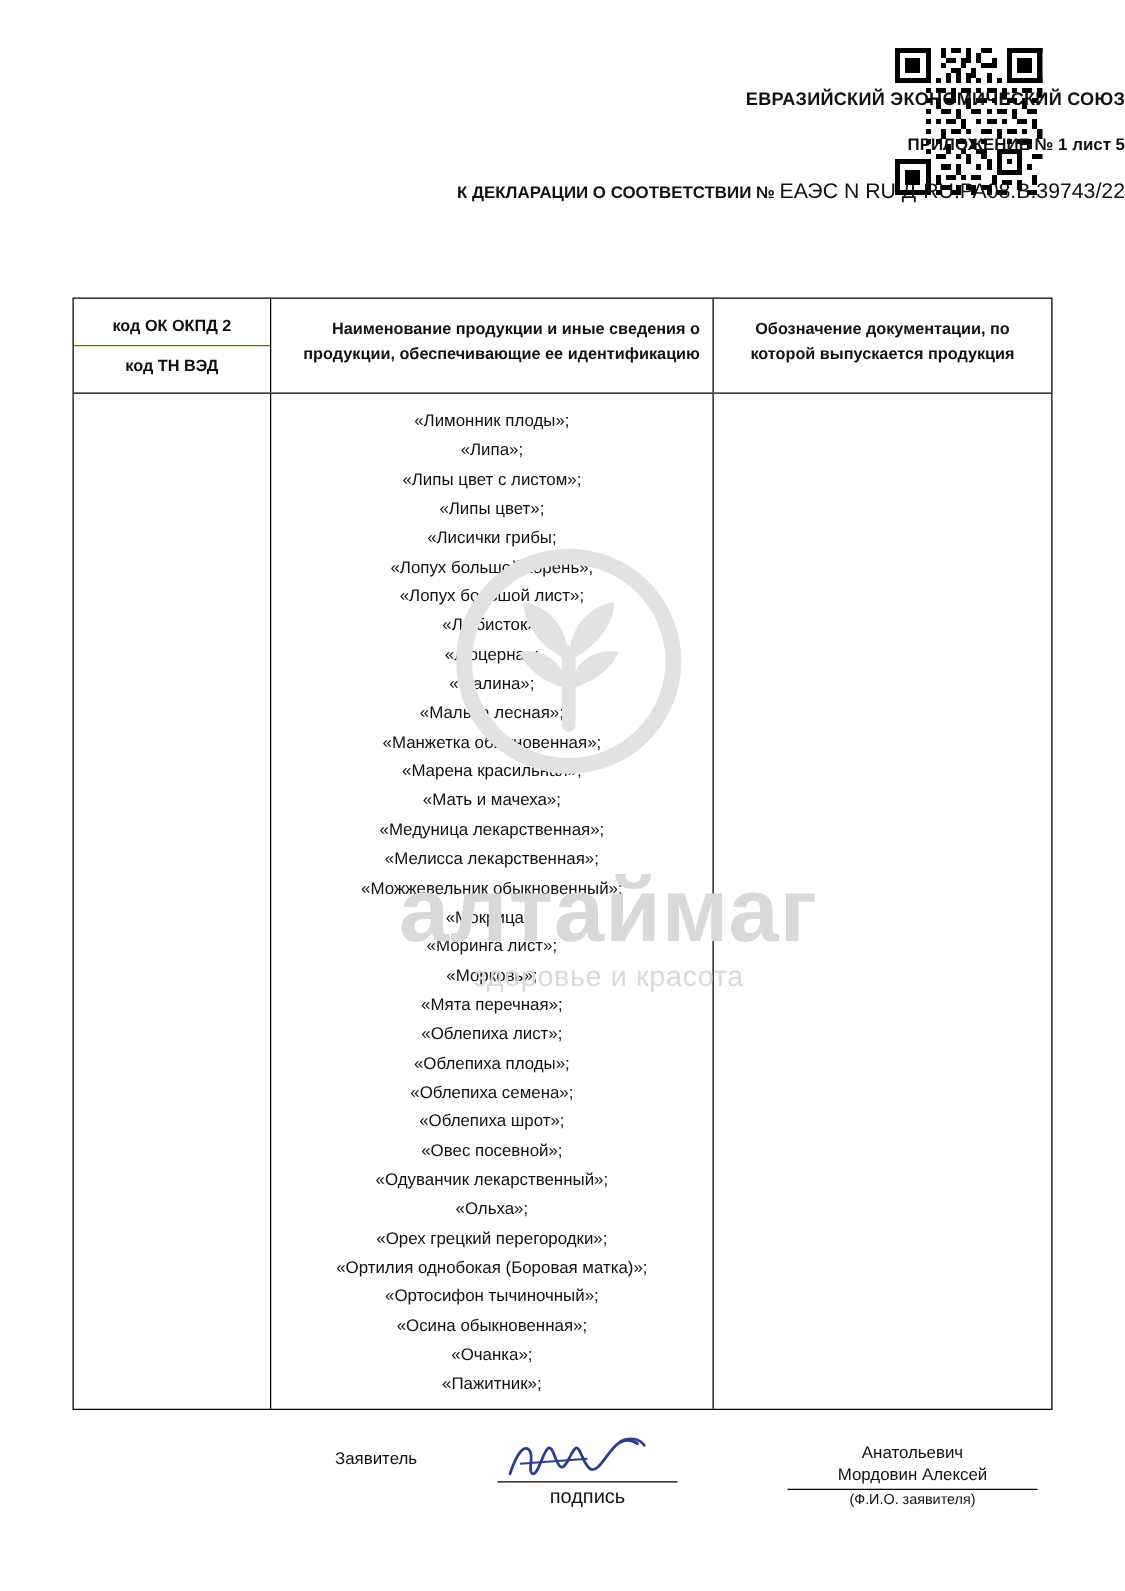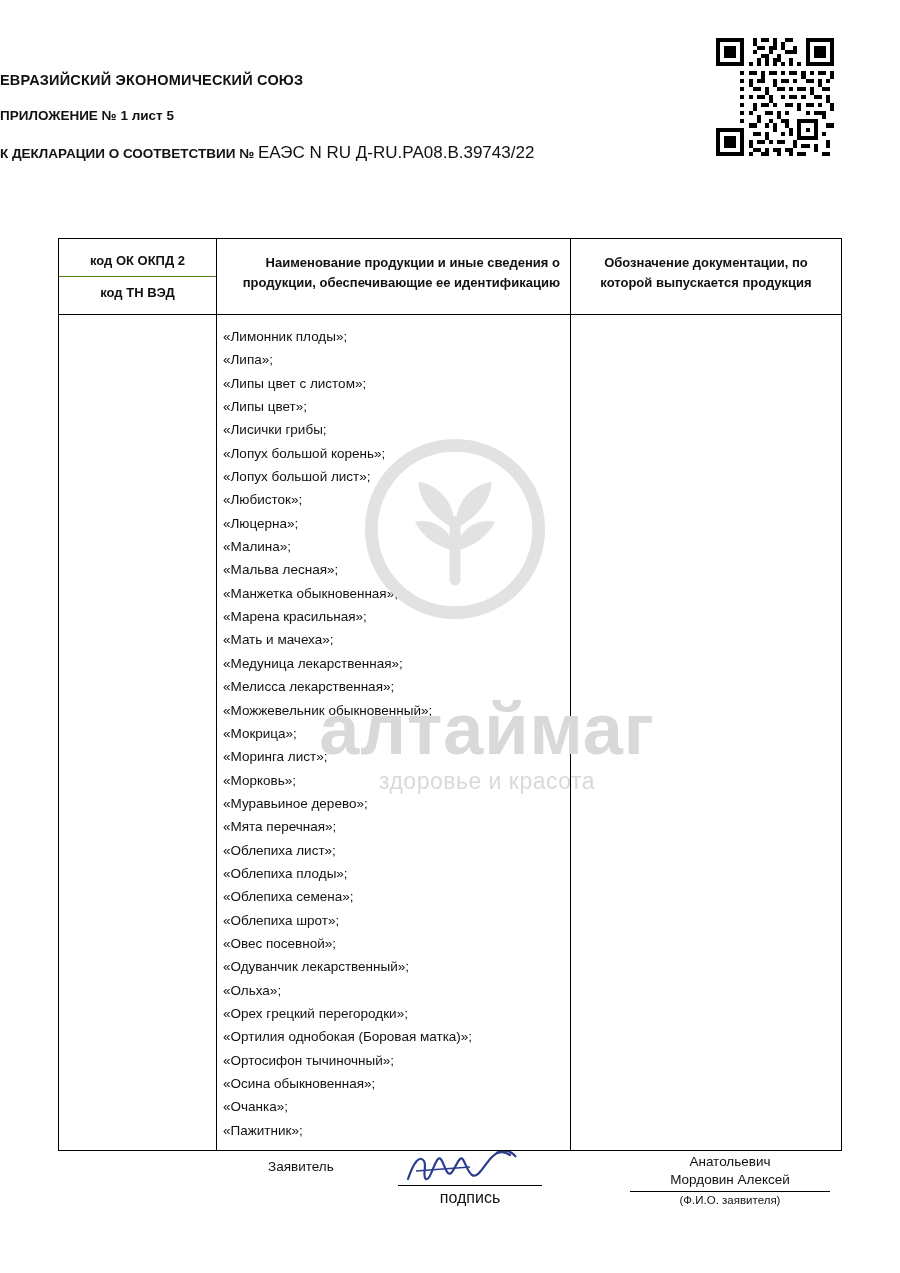--- a/index.html
+++ b/index.html
@@ -31,21 +31,21 @@
     height: 118px;
   }
   .qr-wrap svg { display: block; }
 
   
   .header {
     position: absolute;
     top: 72px;
     left: 0;
     width: 900px;
-    text-align: left;
+    text-align: right;
   }
   .header .line1 {
     font-size: 14.5px;
     font-weight: bold;
     letter-spacing: 0.2px;
     margin-bottom: 20px;
   }
   .header .line2 {
     font-size: 13.5px;
     font-weight: bold;
@@ -165,21 +165,21 @@
     padding: 10px 6px 8px 6px;
   }
   .td-col3 {
     flex: 1;
     box-sizing: border-box;
   }
   .prod-list {
     list-style: none;
     margin: 0;
     padding: 0;
-    text-align: left;
+    text-align: center;
     font-size: 13.5px;
     line-height: 1.73;
     color: #111;
   }
   .prod-list li { white-space: nowrap; }
 
   
   .footer {
     position: absolute;
     top: 1145px;
@@ -431,21 +431,20 @@
             <li>«Мальва лесная»;</li>
             <li>«Манжетка обыкновенная»;</li>
             <li>«Марена красильная»;</li>
             <li>«Мать и мачеха»;</li>
             <li>«Медуница лекарственная»;</li>
             <li>«Мелисса лекарственная»;</li>
             <li>«Можжевельник обыкновенный»;</li>
             <li>«Мокрица»;</li>
             <li>«Моринга лист»;</li>
             <li>«Морковь»;</li>
-            <li>«Муравьиное дерево»;</li>
             <li>«Мята перечная»;</li>
             <li>«Облепиха лист»;</li>
             <li>«Облепиха плоды»;</li>
             <li>«Облепиха семена»;</li>
             <li>«Облепиха шрот»;</li>
             <li>«Овес посевной»;</li>
             <li>«Одуванчик лекарственный»;</li>
             <li>«Ольха»;</li>
             <li>«Орех грецкий перегородки»;</li>
             <li>«Ортилия однобокая (Боровая матка)»;</li>

